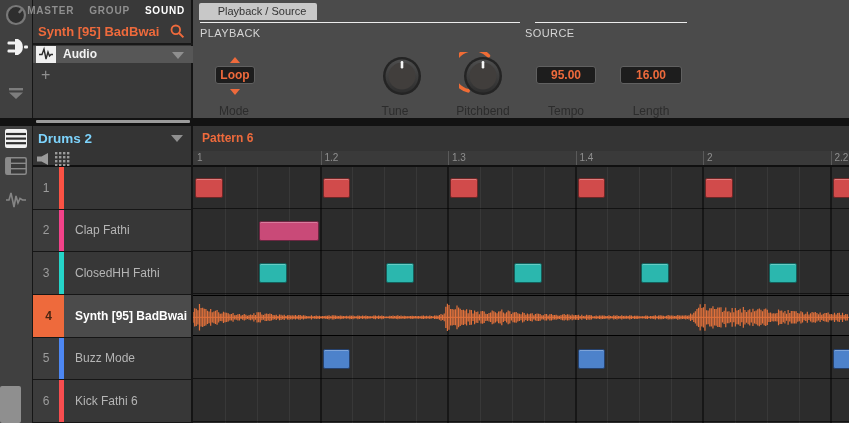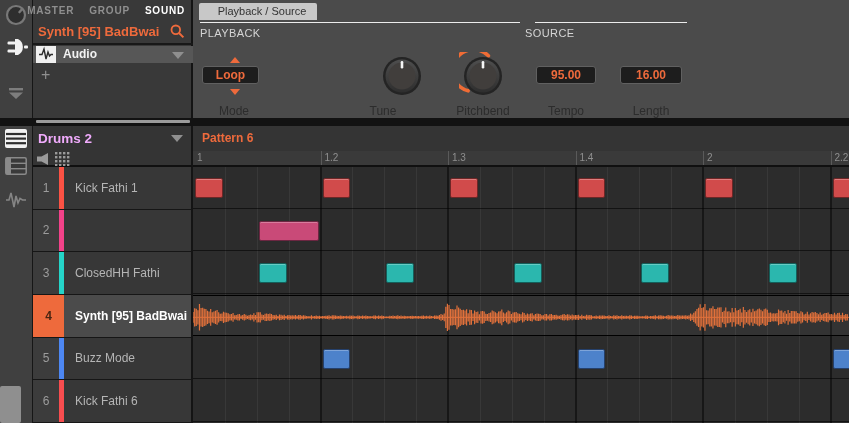--- a/index.html
+++ b/index.html
@@ -42,21 +42,21 @@
   .hrule{position:absolute;top:22px;height:1px;background:#ececec;}
   .section-label{position:absolute;top:27px;font-size:11px;color:#d5d5d5;letter-spacing:.4px;}
   .param-label{position:absolute;top:104px;width:80px;text-align:center;font-size:12px;color:#2c2c2c;font-weight:500;}
   .valbox{position:absolute;top:66px;height:18px;background:#1d1d1d;border:1px solid #606060;border-radius:3px;
           color:#ee6a3c;font-size:12px;font-weight:700;text-align:center;line-height:16px;}
   .tri-up{width:0;height:0;border-left:5px solid transparent;border-right:5px solid transparent;border-bottom:6px solid #ee6a3c;}
   .tri-dn{width:0;height:0;border-left:5px solid transparent;border-right:5px solid transparent;border-top:6px solid #ee6a3c;}
 
   
   #grp-header{left:33px;top:126px;width:160px;height:25px;background:#343434;border-right:2px solid #141414;}
-  #grp-name{position:absolute;left:5px;top:0;line-height:25px;color:#f0abfc;font-size:13.5px;font-weight:700;}
+  #grp-name{position:absolute;left:5px;top:0;line-height:25px;color:#7dd3fc;font-size:13.5px;font-weight:700;}
   #grp-chev{position:absolute;right:8px;top:9px;border-left-width:6.5px;border-right-width:6.5px;}
   #grp-icons{left:33px;top:151px;width:160px;height:16px;background:#343434;border-right:2px solid #141414;border-bottom:2px solid #101010;}
   #pat-header{left:193px;top:126px;width:656px;height:25px;background:#343434;}
   #pat-label{position:absolute;left:9px;top:0;line-height:25px;color:#ee6a3c;font-size:12px;font-weight:700;}
 
   
   #ruler{left:193px;top:151px;width:656px;height:16px;background:#3a3a3a;border-bottom:2px solid #101010;overflow:hidden;}
   .rline{position:absolute;top:0;width:1px;height:16px;background:#5a5a5a;}
   .rlabel{position:absolute;top:1px;font-size:10px;color:#8f8f8f;}
 
@@ -147,37 +147,37 @@
   </div>
 
   <div id="params" class="abs">
     <div id="ptab">Playback / Source</div>
     <div class="hrule" style="left:7px;width:320px"></div>
     <div class="hrule" style="left:342px;width:152px"></div>
     <div class="section-label" style="left:7px">PLAYBACK</div>
     <div class="section-label" style="left:332px">SOURCE</div>
 
     <div class="tri-up abs" style="left:37px;top:57px"></div>
-    <div class="valbox" style="left:9px;width:57px">Loop</div>
+    <div class="valbox" style="left:22px;width:40px">Loop</div>
     <div class="tri-dn abs" style="left:37px;top:89px"></div>
     <div class="param-label" style="left:1px">Mode</div>
 
     <svg class="abs" style="left:187px;top:54px" width="44" height="44" viewBox="-22 -22 44 44">
       <defs>
         <linearGradient id="kg" x1="0" y1="-1" x2="0" y2="1" gradientUnits="objectBoundingBox">
           <stop offset="0" stop-color="#6e6e6e"></stop>
             <stop offset="1" stop-color="#2e2e2e"></stop>
         </linearGradient>
       </defs>
       <circle r="19" fill="#242424"></circle>
       <circle r="16.5" fill="url(#kg)"></circle>
       <circle r="13.5" fill="#413e3c"></circle>
       <rect x="-1.3" y="-15" width="2.6" height="7.5" rx="1.2" fill="#f5f5f5"></rect>
     </svg>
-    <div class="param-label" style="left:150px">Tune</div>
+    <div class="param-label" style="left:162px">Tune</div>
 
     <svg class="abs" style="left:266px;top:52px" width="48" height="48" viewBox="-24 -24 48 48">
       <path d="M -14.85,14.85 A 21,21 0 1 1 5.4,-20.3" fill="none" stroke="#f06c35" stroke-width="3.6" stroke-linecap="round"></path>
       <circle r="19" fill="#242424"></circle>
       <circle r="16.5" fill="url(#kg)"></circle>
       <circle r="13.5" fill="#413e3c"></circle>
       <rect x="-1.3" y="-15" width="2.6" height="7.5" rx="1.2" fill="#f5f5f5"></rect>
     </svg>
     <div class="param-label" style="left:250px">Pitchbend</div>
 
@@ -233,25 +233,25 @@
       <div class="rlabel" style="left: 386.5px;">1.4</div>
       <div class="rline" style="left: 510px;"></div>
       <div class="rlabel" style="left: 514px;">2</div>
       <div class="rline" style="left: 637.5px;"></div>
       <div class="rlabel" style="left: 641.5px;">2.2</div>
     </div>
   <div id="tracklist" class="abs">
       <div class="trow" style="top: 0px; height: 42.6667px;">
         <div class="tnum">1</div>
         <div class="tstripe" style="background: rgb(251, 82, 68);"></div>
-        <div class="tname">Kick Fathi 1</div>
       </div>
       <div class="trow" style="top: 42.6667px; height: 42.6667px;">
         <div class="tnum">2</div>
         <div class="tstripe" style="background: rgb(242, 66, 137);"></div>
+        <div class="tname">Clap Fathi</div>
       </div>
       <div class="trow" style="top: 85.3333px; height: 42.6667px;">
         <div class="tnum">3</div>
         <div class="tstripe" style="background: rgb(37, 212, 200);"></div>
         <div class="tname">ClosedHH Fathi</div>
       </div>
       <div class="trow sel" style="top: 128px; height: 42.6667px;">
         <div class="tnum">4</div>
         <div class="tname">Synth [95] BadBwai</div>
       </div>

